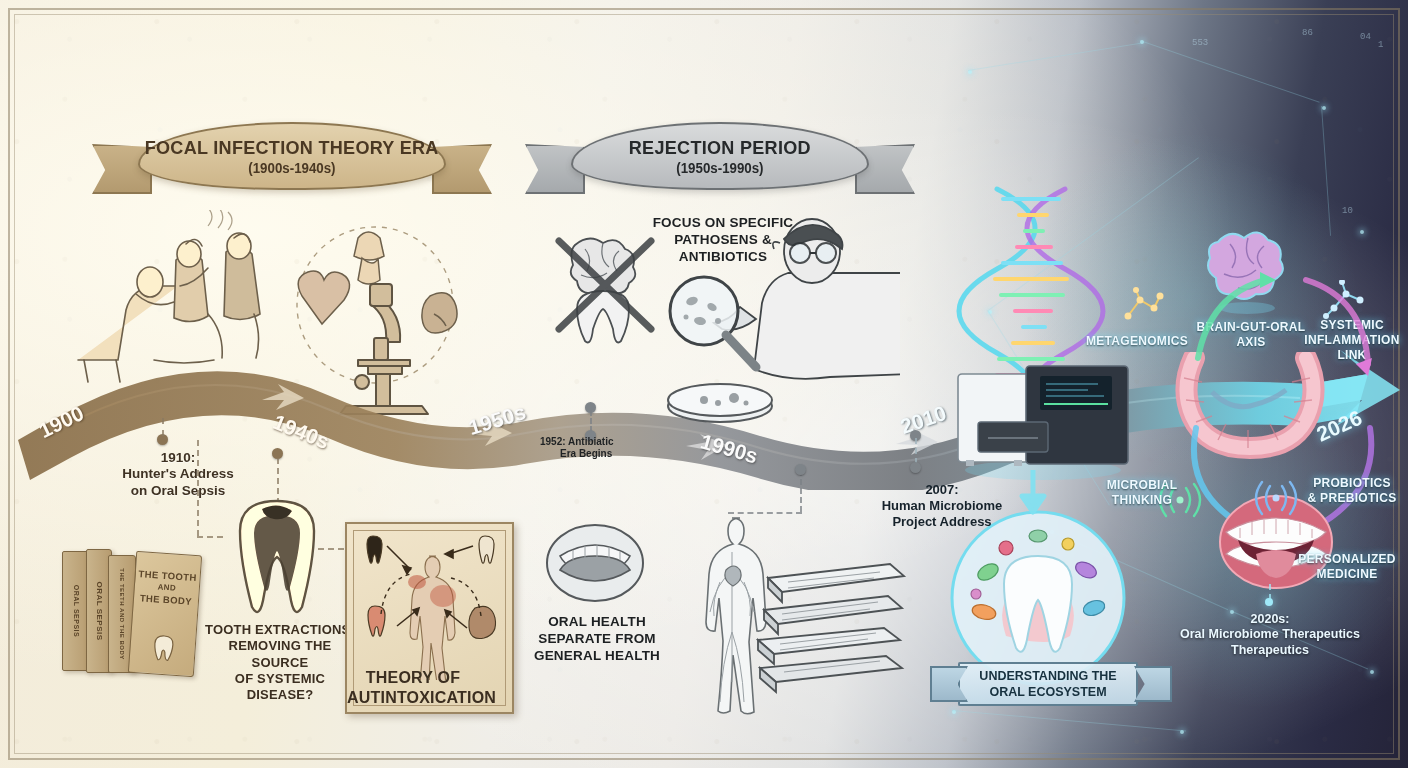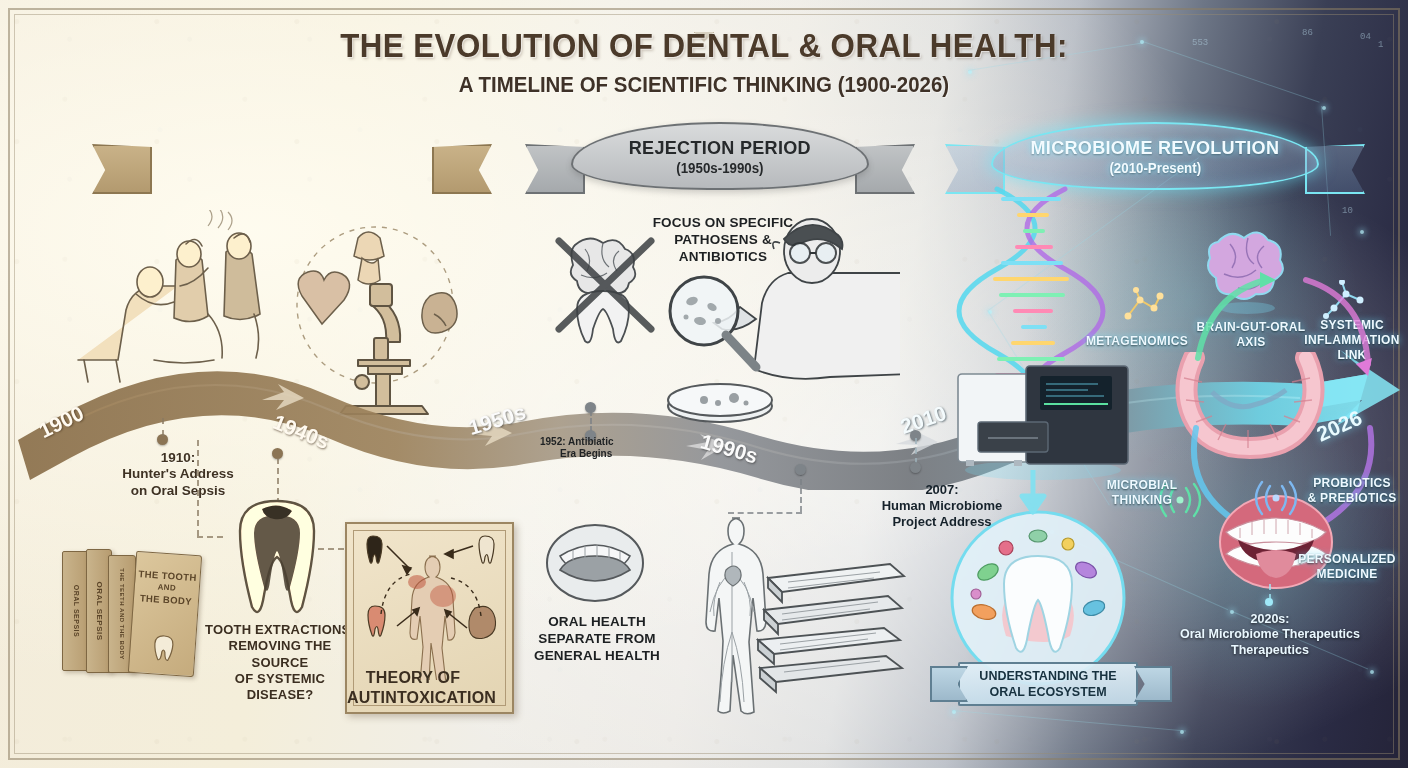--- a/index.html
+++ b/index.html
@@ -153,48 +153,39 @@
     <div class="technum" style="left:448px;top:30px;">1</div>
     <div class="technum" style="left:430px;top:22px;">04</div>
     <div class="technum" style="left:372px;top:18px;">86</div>
   </div>
 
   <div class="grain"></div>
 
   <div class="frame"></div>
   <div class="frame2"></div>
 
-  <div class="title-wrap">
-    <div class="title-notch"></div>
-    <div class="title">THE EVOLUTION OF DENTAL &amp; ORAL HEALTH:</div>
-    <div class="subtitle">A TIMELINE OF SCIENTIFIC THINKING (1900-2026)</div>
-  </div>
 
   <div class="ribbon rb1">
     <div class="tail l"></div>
     <div class="tail r"></div>
+    <div class="plate">
+      <div class="r-title">FOCAL INFECTION THEORY ERA</div>
+      <div class="r-sub">(1900s-1940s)</div>
+    </div>
   </div>
 
   <div class="ribbon rb2">
     <div class="tail l"></div>
     <div class="tail r"></div>
     <div class="plate">
       <div class="r-title">REJECTION PERIOD</div>
       <div class="r-sub">(1950s-1990s)</div>
     </div>
   </div>
 
-  <div class="ribbon rb3">
-    <div class="tail l"></div>
-    <div class="tail r"></div>
-    <div class="plate">
-      <div class="r-title">MICROBIOME REVOLUTION</div>
-      <div class="r-sub">(2010-Present)</div>
-    </div>
-  </div>
 
   <svg class="art sepia" style="left:58px;top:210px;width:220px;height:180px;" viewBox="0 0 220 180">
     <g fill="none" stroke="#6b5536" stroke-width="1.6" stroke-linecap="round">
       <path d="M20 150 L60 150 L68 100 Q74 78 96 76 L120 76" fill="#d9c7a3"></path>
       <path d="M26 150 L30 172 M58 150 L62 172"></path>
       <ellipse cx="92" cy="72" rx="13" ry="15" fill="#e6d6b5"></ellipse>
       <path d="M78 84 Q96 100 116 92"></path>
       <path d="M118 50 q14 -14 26 0 l6 56 q-16 10 -34 2 z" fill="#cdb68f"></path>
       <ellipse cx="131" cy="44" rx="12" ry="13" fill="#e6d6b5"></ellipse>
       <path d="M128 34 q10 -10 16 2"></path>

